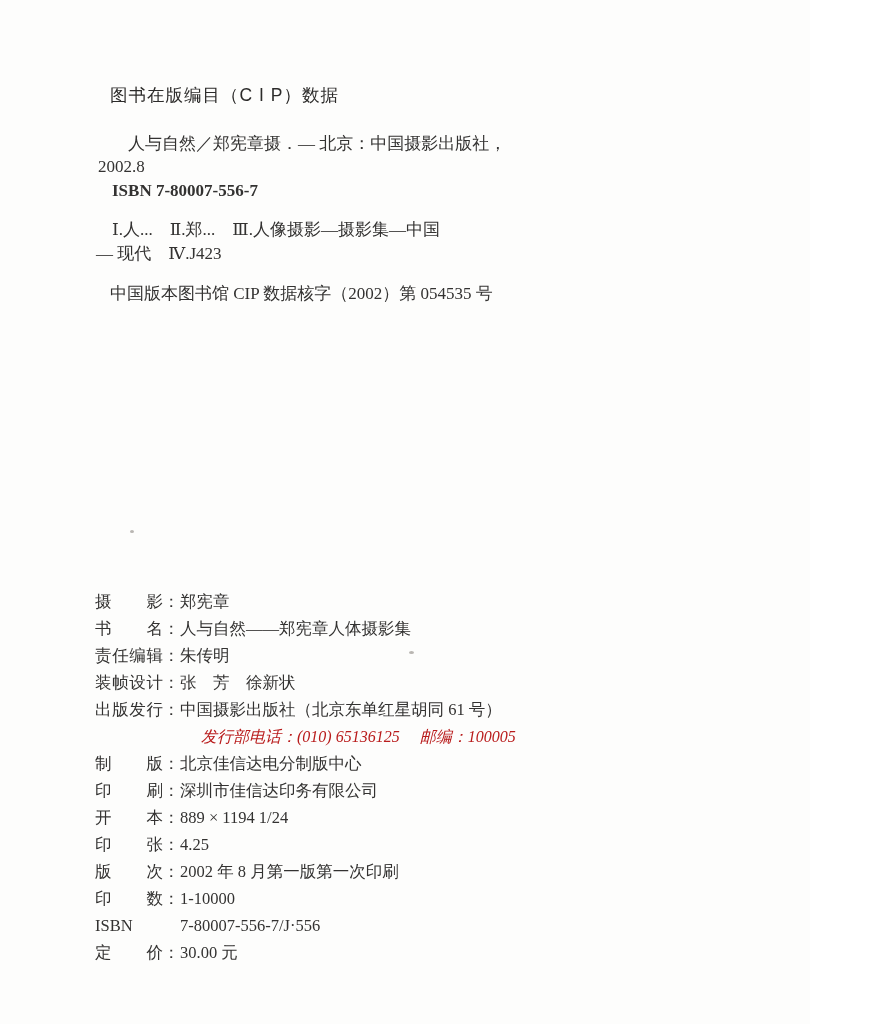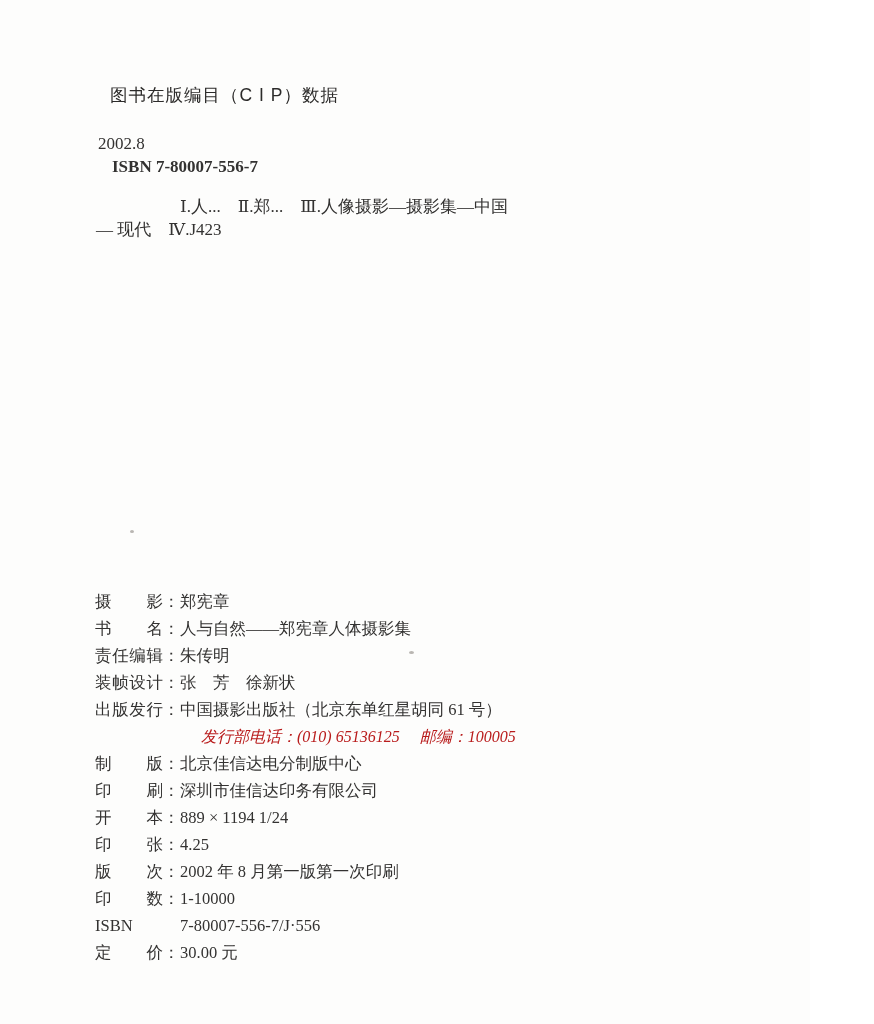--- a/index.html
+++ b/index.html
@@ -30,21 +30,21 @@
     font-size: 17.5px;
     letter-spacing: 1px;
     color: #2c2b2a;
     margin-left: 14px;
     margin-bottom: 24px;
   }
   .cip-line { white-space: pre; }
   .cip-l1 { margin-left: 32px; }
   .cip-l2 { margin-left: 2px; }
   .cip-l3 { margin-left: 16px; margin-bottom: 16px; font-weight: bold; }
-  .cip-l4 { margin-left: 16px; text-align: center; }
+  .cip-l4 { margin-left: 16px; }
   .cip-l5 { margin-left: 0; margin-bottom: 17px; }
   .cip-l6 { margin-left: 14px; }
   
   .colophon {
     position: absolute;
     left: 95px;
     top: 588px;
     width: 500px;
     font-size: 16.5px;
   }
@@ -80,24 +80,26 @@
   .speck-1 { left: 130px; top: 530px; width: 4px; height: 3px; }
   .speck-2 { left: 409px; top: 651px; width: 5px; height: 3px; }
 </style>
 </head>
 <body>
 
 <div class="page">
 
   <div class="cip">
     <div class="cip-heading">图书在版编目（C I P）数据</div>
+    <div class="cip-line cip-l1">人与自然／郑宪章摄．— 北京：中国摄影出版社，</div>
     <div class="cip-line cip-l2">2002.8</div>
     <div class="cip-line cip-l3">ISBN 7-80007-556-7</div>
     <div class="cip-line cip-l4">Ⅰ.人...　Ⅱ.郑...　Ⅲ.人像摄影—摄影集—中国</div>
     <div class="cip-line cip-l5">— 现代　Ⅳ.J423</div>
+    <div class="cip-line cip-l6">中国版本图书馆 CIP 数据核字（2002）第 054535 号</div>
   </div>
 
   <div class="colophon">
     <div class="row"><span class="lbl">摄影</span><span class="sep">：</span><span class="val">郑宪章</span></div>
     <div class="row"><span class="lbl">书名</span><span class="sep">：</span><span class="val">人与自然——郑宪章人体摄影集</span></div>
     <div class="row"><span class="lbl">责任编辑</span><span class="sep">：</span><span class="val">朱传明</span></div>
     <div class="row"><span class="lbl">装帧设计</span><span class="sep">：</span><span class="val">张　芳　徐新状</span></div>
     <div class="row"><span class="lbl">出版发行</span><span class="sep">：</span><span class="val">中国摄影出版社（北京东单红星胡同 61 号）</span></div>
     <div class="row phone"><span class="lbl"></span><span class="sep"></span><span class="val">发行部电话：(010) 65136125　 邮编：100005</span></div>
     <div class="row"><span class="lbl">制版</span><span class="sep">：</span><span class="val">北京佳信达电分制版中心</span></div>

